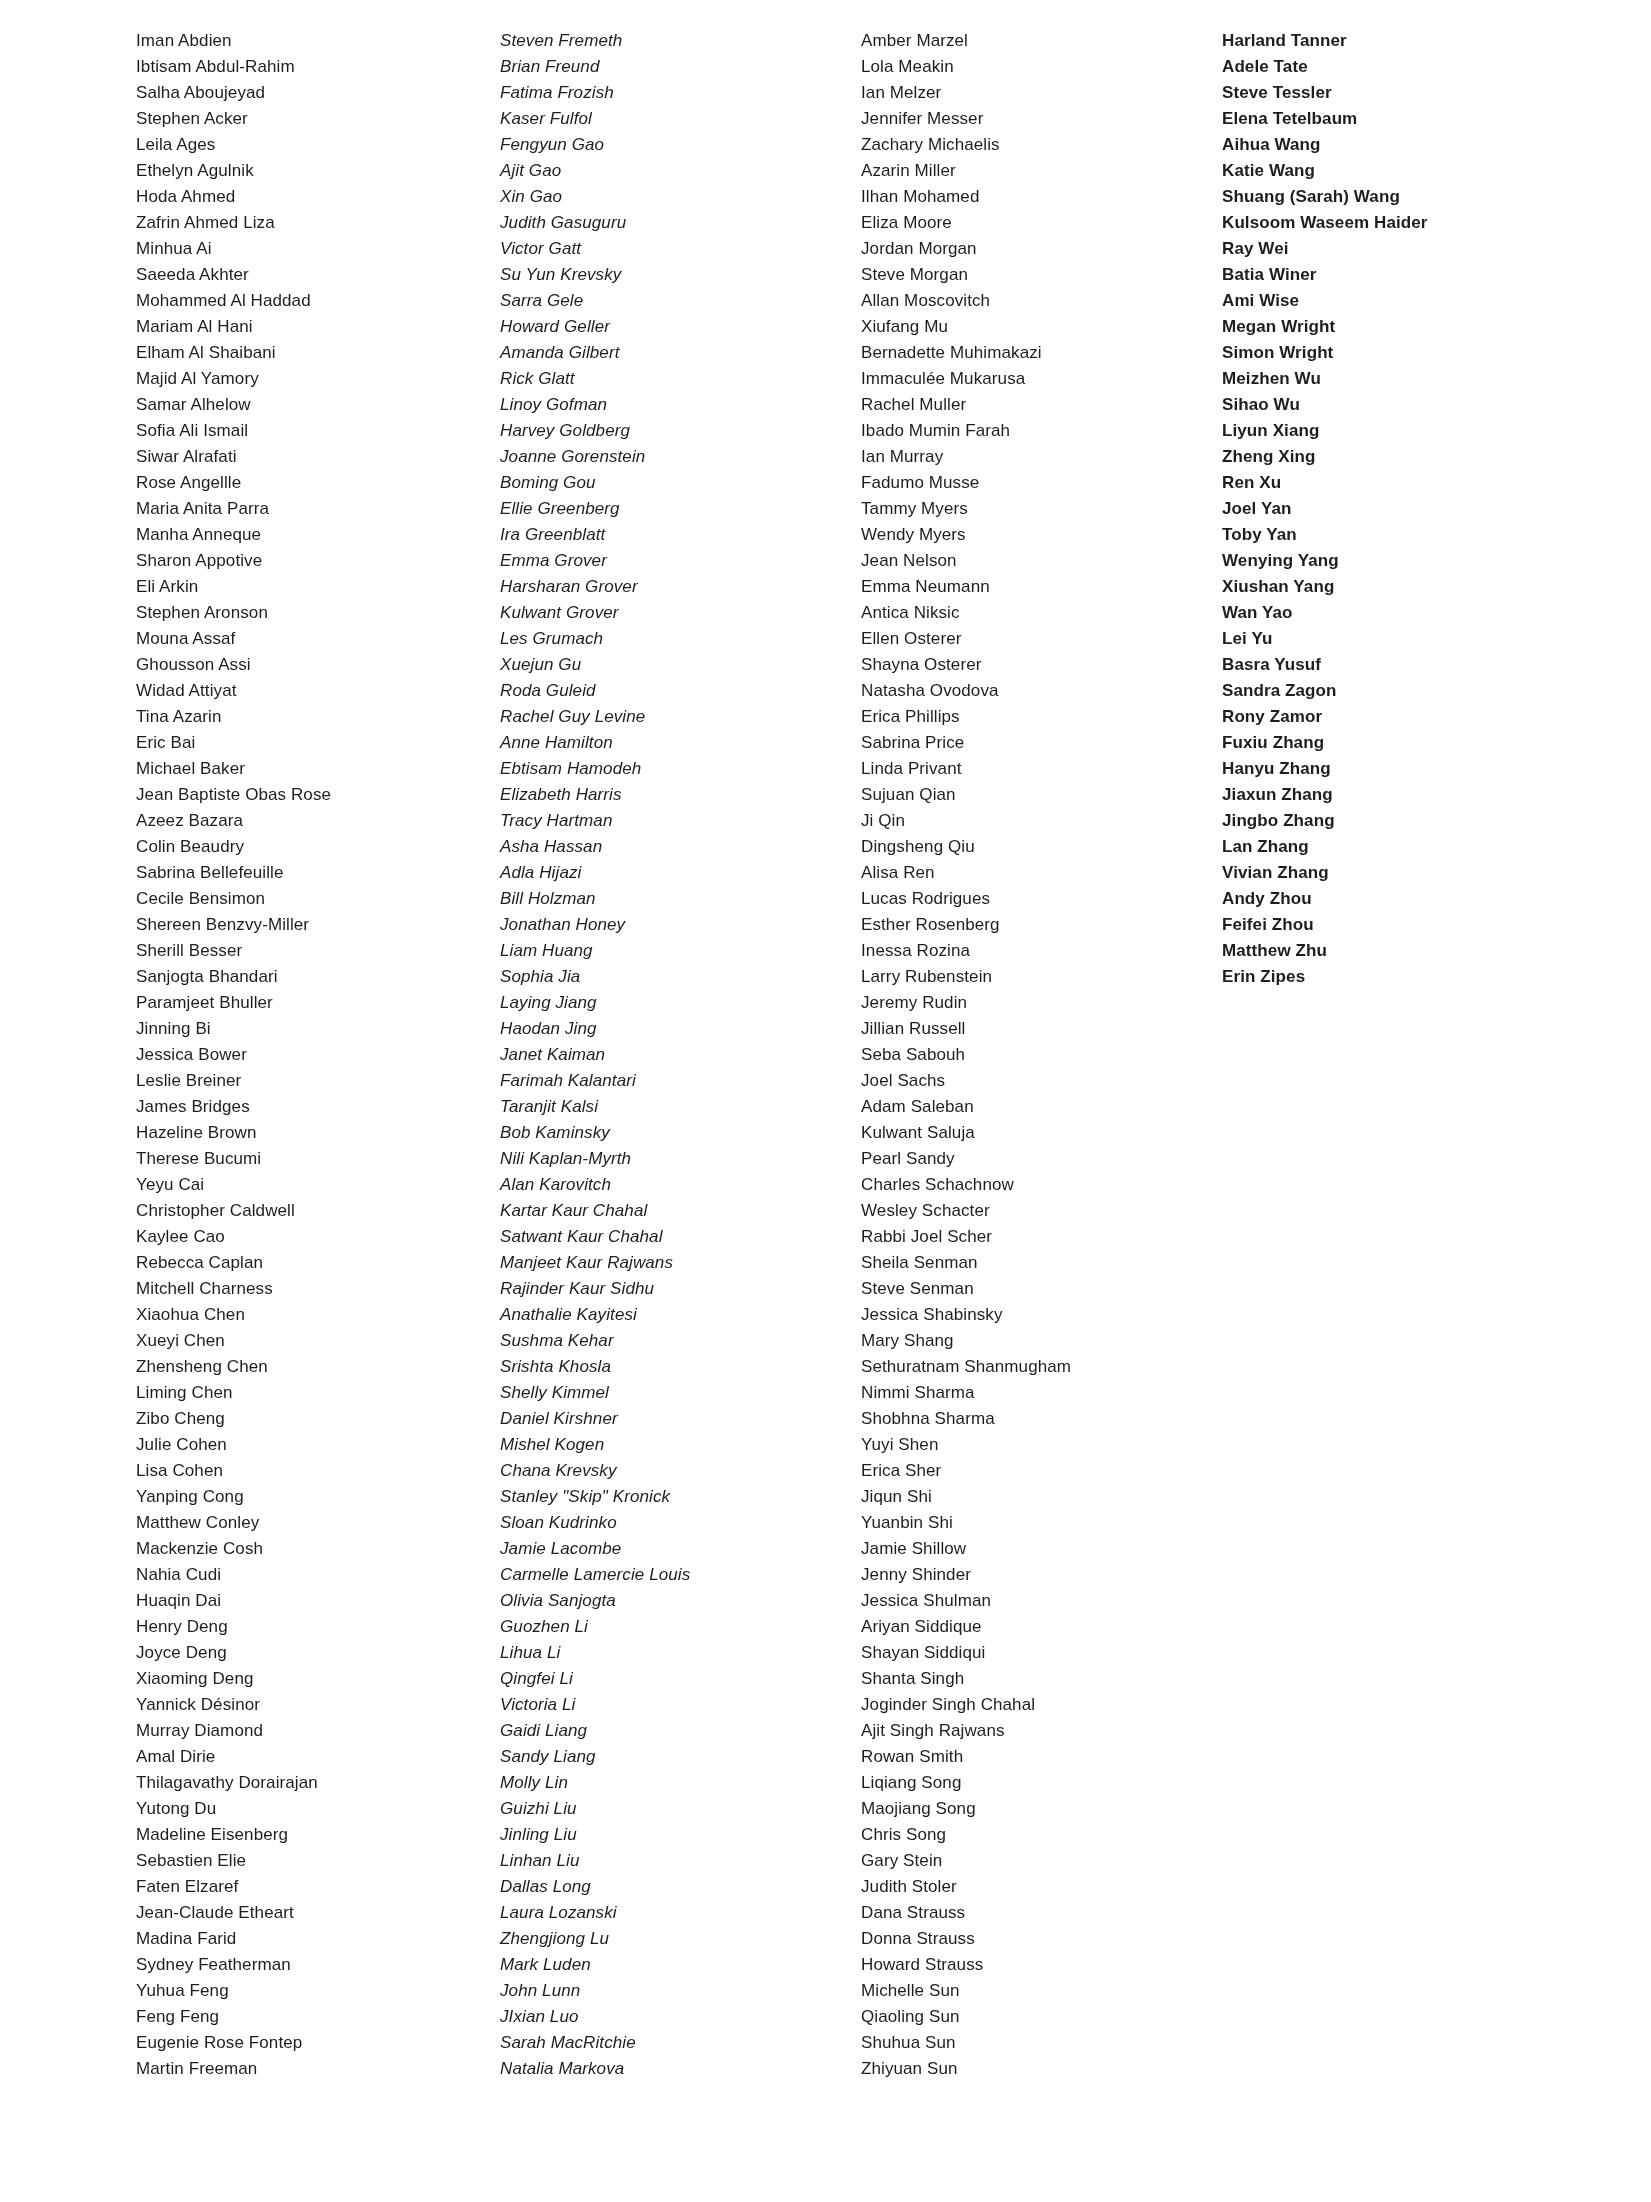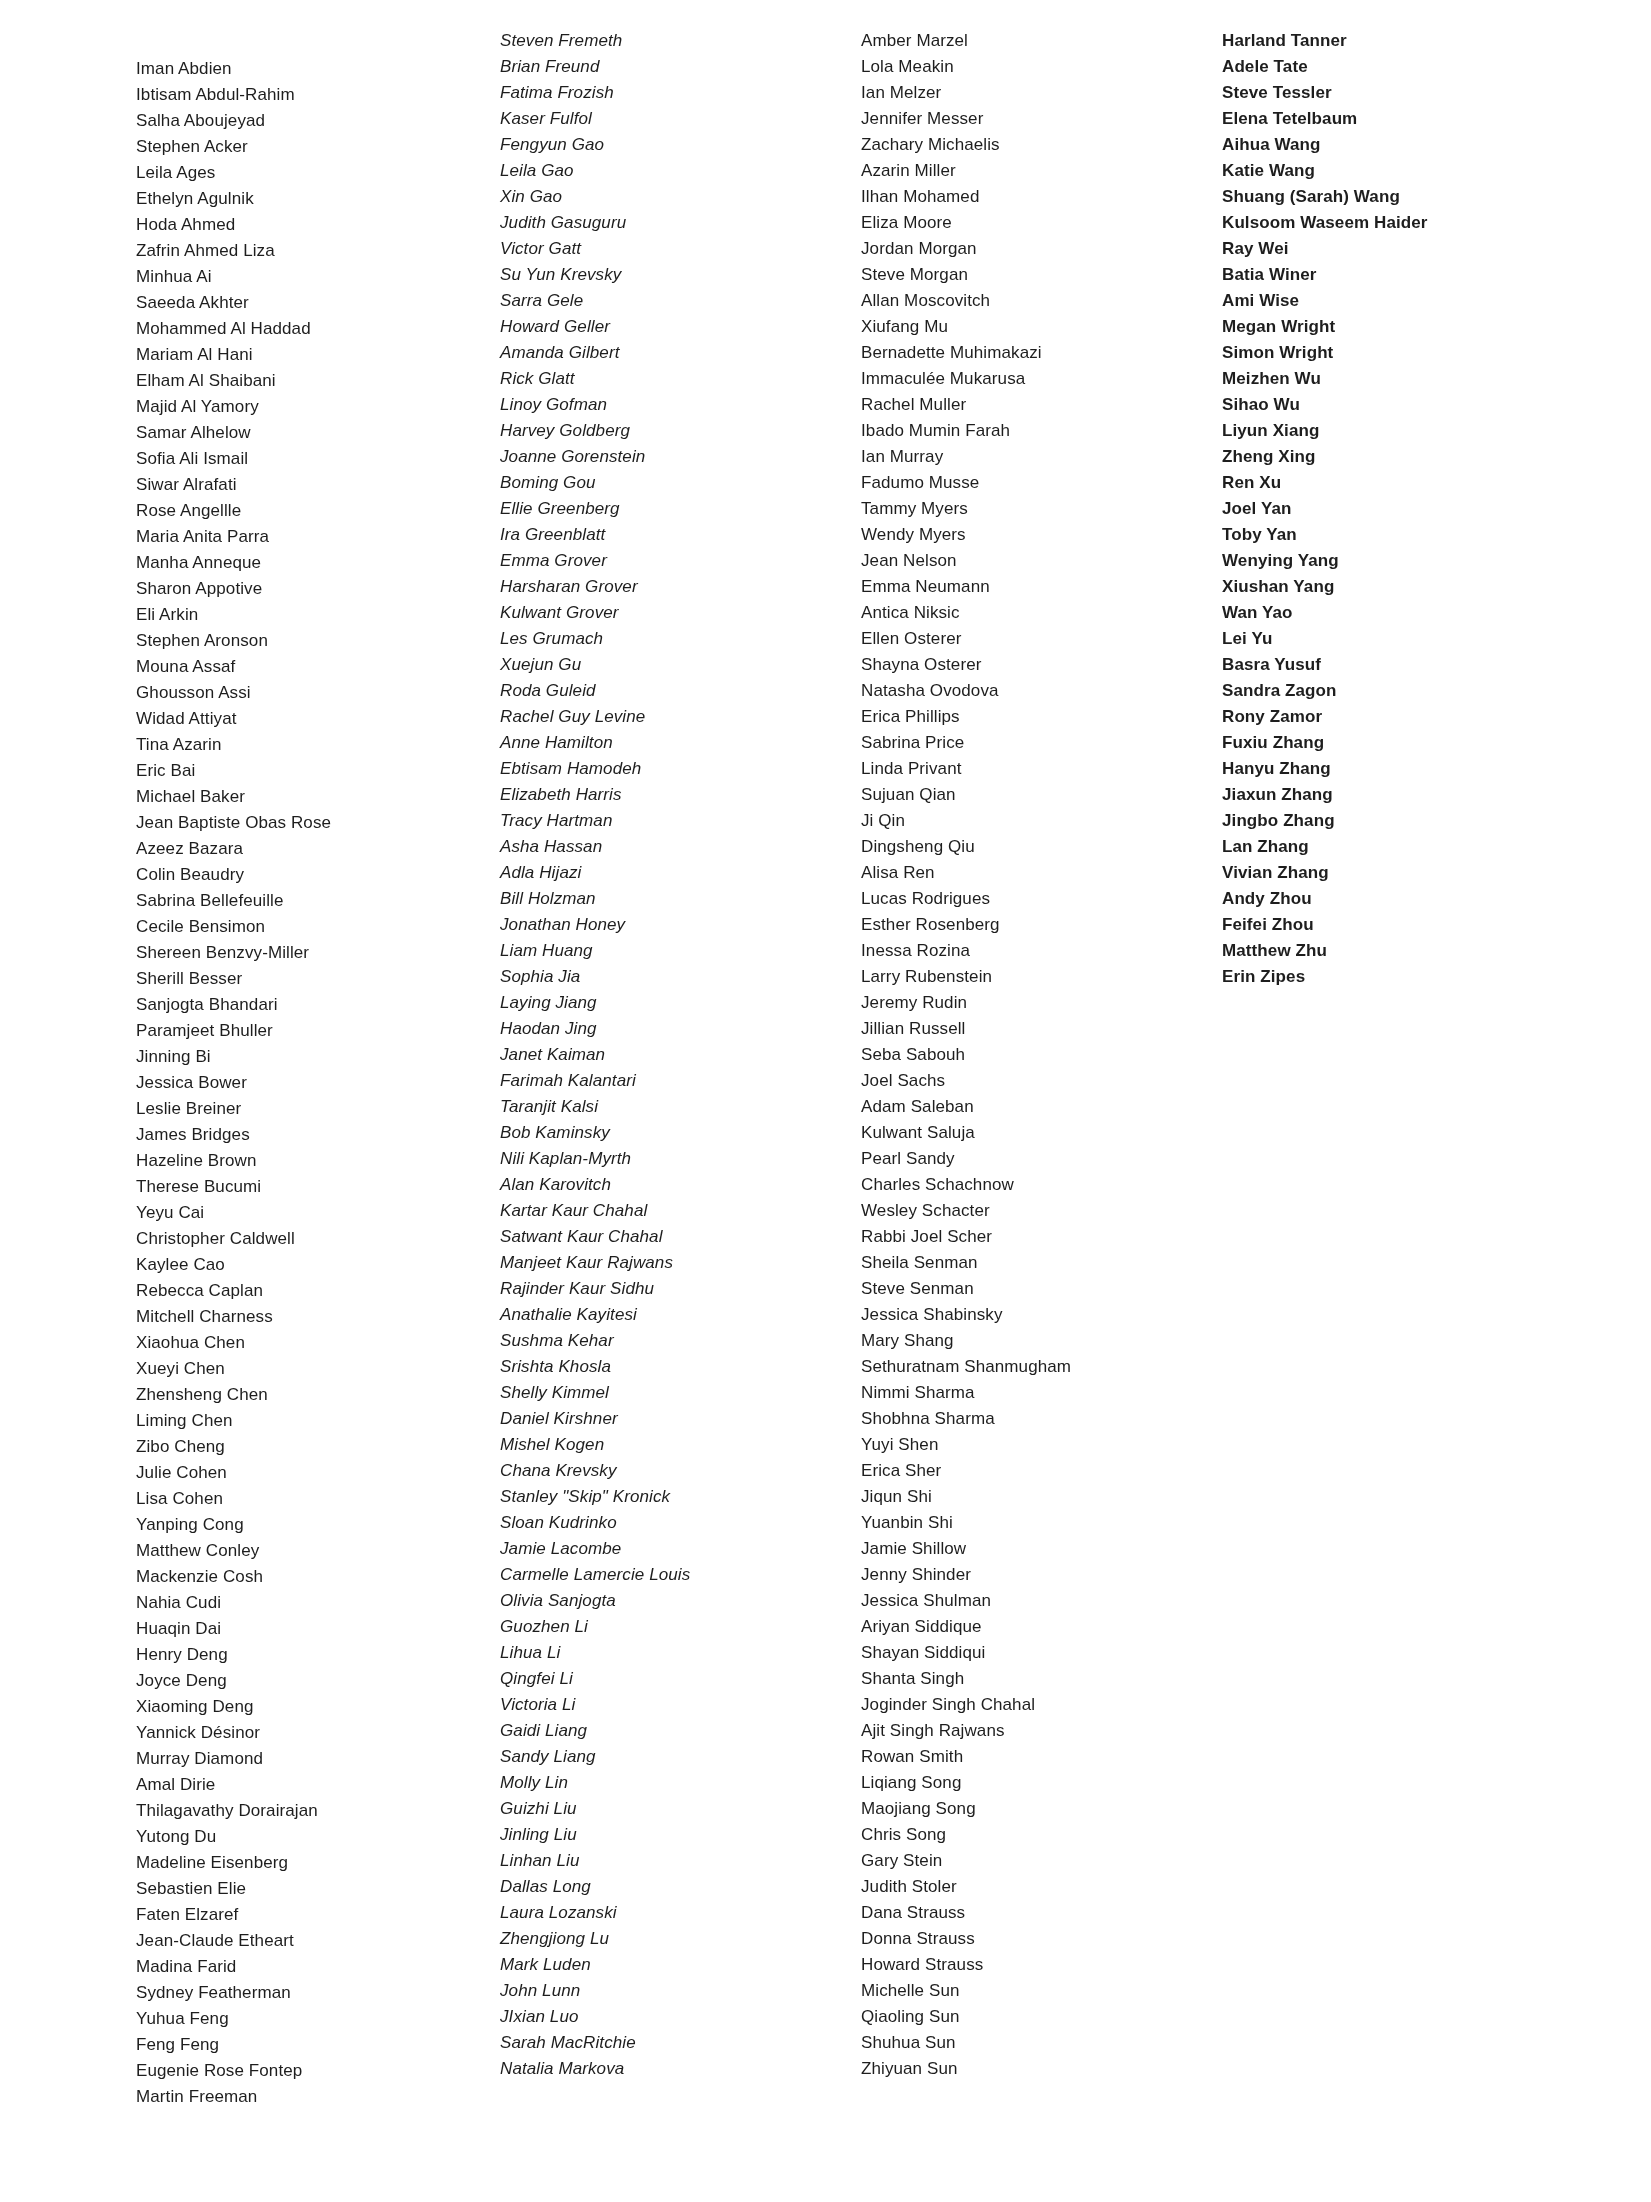--- a/index.html
+++ b/index.html
@@ -17,21 +17,21 @@
   }
   .col {
     position: absolute;
     top: 28px;
     font-size: 17px;
     line-height: 26px;
     color: #1e1e1e;
     letter-spacing: 0.1px;
     white-space: nowrap;
   }
-  .col-1 { left: 136px; margin-top: 28px; }
+  .col-1 { left: 136px; }
   .col-2 { left: 500px; font-style: italic; }
   .col-3 { left: 861px; }
   .col-4 { left: 1222px; font-weight: bold; }
   .name-row { height: 26px; }
 </style>
 </head>
 <body>
 
 <main class="page">
   <section class="col col-1">
@@ -114,21 +114,21 @@
       <div class="name-row">Feng Feng</div>
       <div class="name-row">Eugenie Rose Fontep</div>
       <div class="name-row">Martin Freeman</div>
     </section>
   <section class="col col-2">
       <div class="name-row">Steven Fremeth</div>
       <div class="name-row">Brian Freund</div>
       <div class="name-row">Fatima Frozish</div>
       <div class="name-row">Kaser Fulfol</div>
       <div class="name-row">Fengyun Gao</div>
-      <div class="name-row">Leila Gao</div>
+      <div class="name-row">Ajit Gao</div>
       <div class="name-row">Xin Gao</div>
       <div class="name-row">Judith Gasuguru</div>
       <div class="name-row">Victor Gatt</div>
       <div class="name-row">Su Yun Krevsky</div>
       <div class="name-row">Sarra Gele</div>
       <div class="name-row">Howard Geller</div>
       <div class="name-row">Amanda Gilbert</div>
       <div class="name-row">Rick Glatt</div>
       <div class="name-row">Linoy Gofman</div>
       <div class="name-row">Harvey Goldberg</div>

